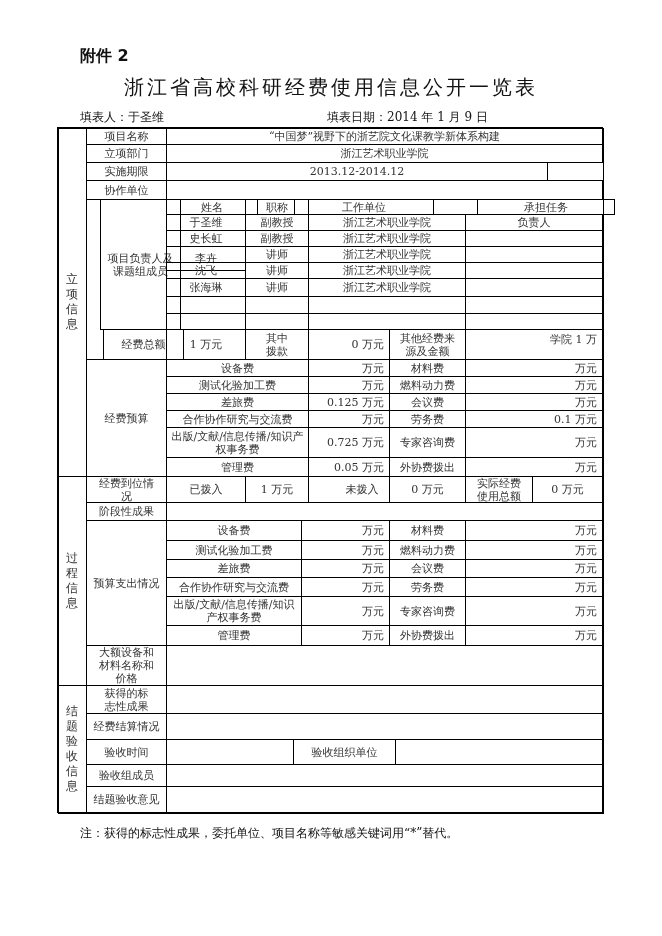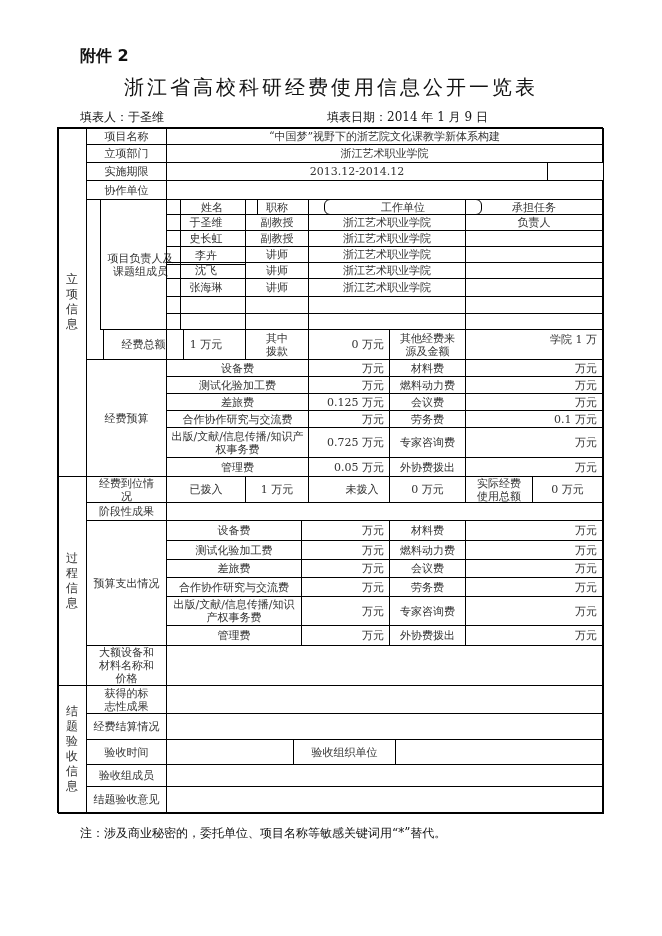--- a/index.html
+++ b/index.html
@@ -45,37 +45,37 @@
   <div class="c" style="left:87px;top:163px;width:81px;height:19px;">实施期限</div>
   <div class="c" style="left:167px;top:163px;width:382px;height:19px;">2013.12-2014.12</div>
 
   <div class="c" style="left:87px;top:181px;width:81px;height:20px;">协作单位</div>
   <div class="c" style="left:167px;top:181px;width:437px;height:20px;"></div>
 
   <div class="c" style="left:101px;top:200px;width:81px;height:131px;">项目负责人及课题组成员</div>
 
   <div class="c" style="left:167px;top:200px;width:92px;height:16px;">姓名</div>
   <div class="c" style="left:246px;top:200px;width:64px;height:16px;">职称</div>
-  <div class="c" style="left:325px;top:200px;width:158px;height:16px;border-radius:6px;">工作单位</div>
-  <div class="c" style="left:466px;top:200px;width:138px;height:16px;">承担任务</div>
+  <div class="c" style="left:295px;top:200px;width:140px;height:16px;">工作单位</div>
+  <div class="c" style="left:478px;top:200px;width:138px;height:16px;">承担任务</div>
 
   <div>
     <div class="c" style="left:167px;top:215px;width:80px;height:17px;">于圣维</div>
     <div class="c" style="left:246px;top:215px;width:64px;height:17px;">副教授</div>
     <div class="c" style="left:309px;top:215px;width:158px;height:17px;">浙江艺术职业学院</div>
     <div class="c" style="left:466px;top:215px;width:138px;height:17px;">负责人</div>
   </div>
   <div>
     <div class="c" style="left:167px;top:231px;width:80px;height:17px;">史长虹</div>
     <div class="c" style="left:246px;top:231px;width:64px;height:17px;">副教授</div>
     <div class="c" style="left:309px;top:231px;width:158px;height:17px;">浙江艺术职业学院</div>
     <div class="c" style="left:466px;top:231px;width:138px;height:17px;"></div>
   </div>
   <div>
-    <div class="c" style="left:167px;top:247px;width:80px;height:19px;text-align:center;">李卉</div>
+    <div class="c" style="left:167px;top:247px;width:80px;height:25px;text-align:center;">李卉</div>
     <div class="c" style="left:246px;top:247px;width:64px;height:17px;">讲师</div>
     <div class="c" style="left:309px;top:247px;width:158px;height:17px;">浙江艺术职业学院</div>
     <div class="c" style="left:466px;top:247px;width:138px;height:17px;"></div>
   </div>
   <div>
     <div class="c" style="left:167px;top:263px;width:80px;height:17px;font-family:Liberation Serif, serif;">沈飞</div>
     <div class="c" style="left:246px;top:263px;width:64px;height:17px;">讲师</div>
     <div class="c" style="left:309px;top:263px;width:158px;height:17px;">浙江艺术职业学院</div>
     <div class="c" style="left:466px;top:263px;width:138px;height:17px;"></div>
   </div>
@@ -226,13 +226,13 @@
 
   <div class="c" style="left:87px;top:765px;width:81px;height:23px;">验收组成员</div>
   <div class="c" style="left:167px;top:765px;width:437px;height:23px;"></div>
 
   <div class="c" style="left:87px;top:787px;width:81px;height:27px;">结题验收意见</div>
   <div class="c" style="left:167px;top:787px;width:437px;height:27px;"></div>
 
   <div class="outer"></div>
 </div>
 
-<div class="abs note">注：涉及商业秘密的，委托单位、项目名称等敏感关键词用“*”替代。</div>
+<div class="abs note">注：获得的标志性成果，委托单位、项目名称等敏感关键词用“*”替代。</div>
 
 </body></html>

